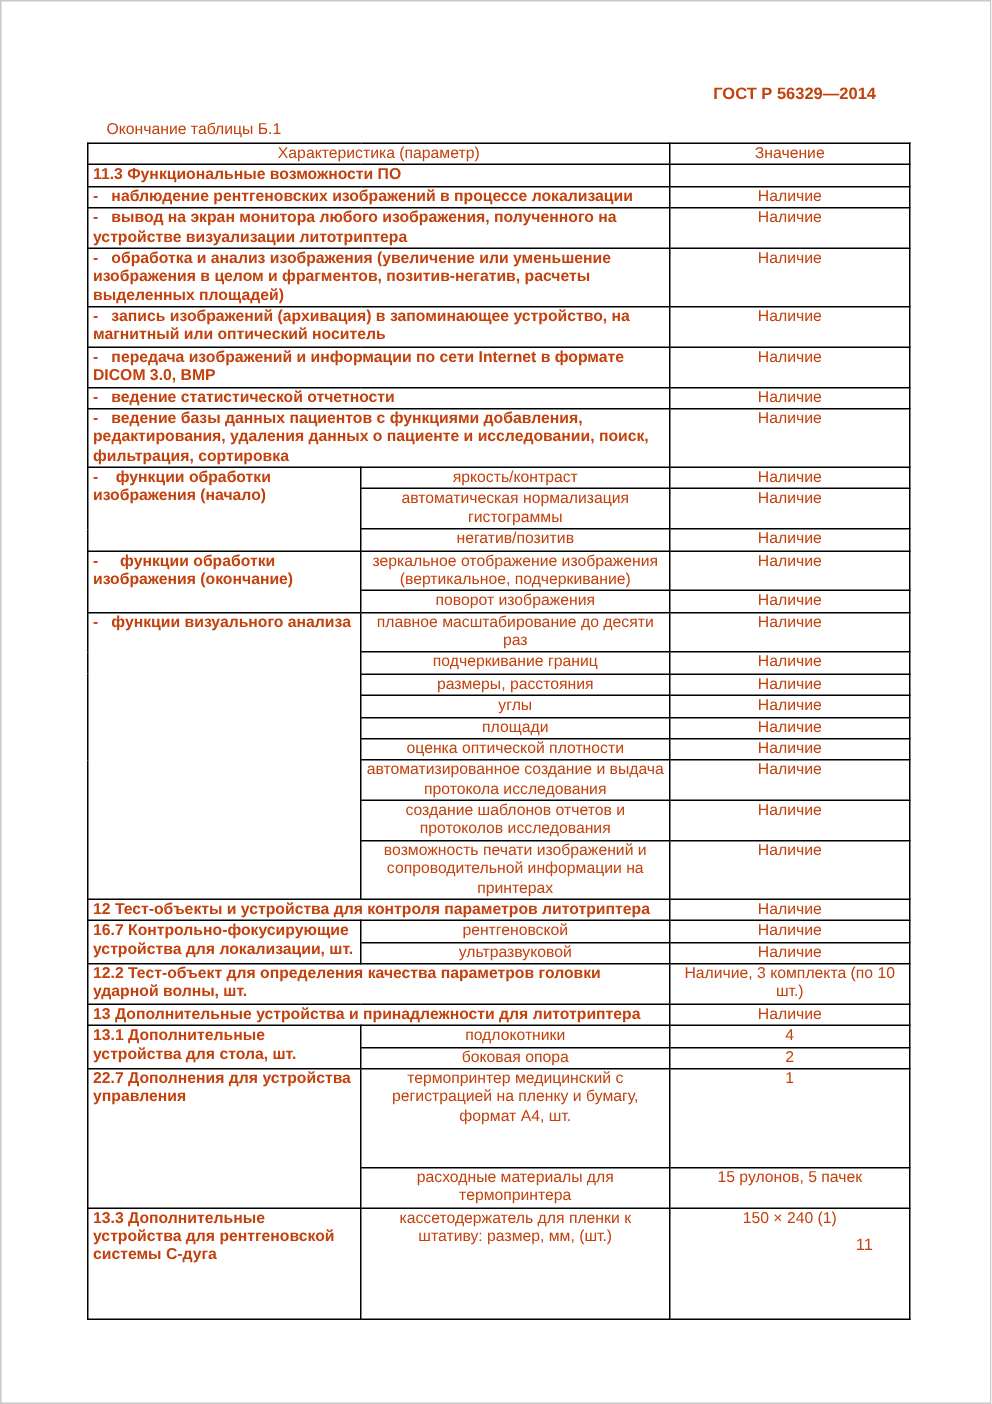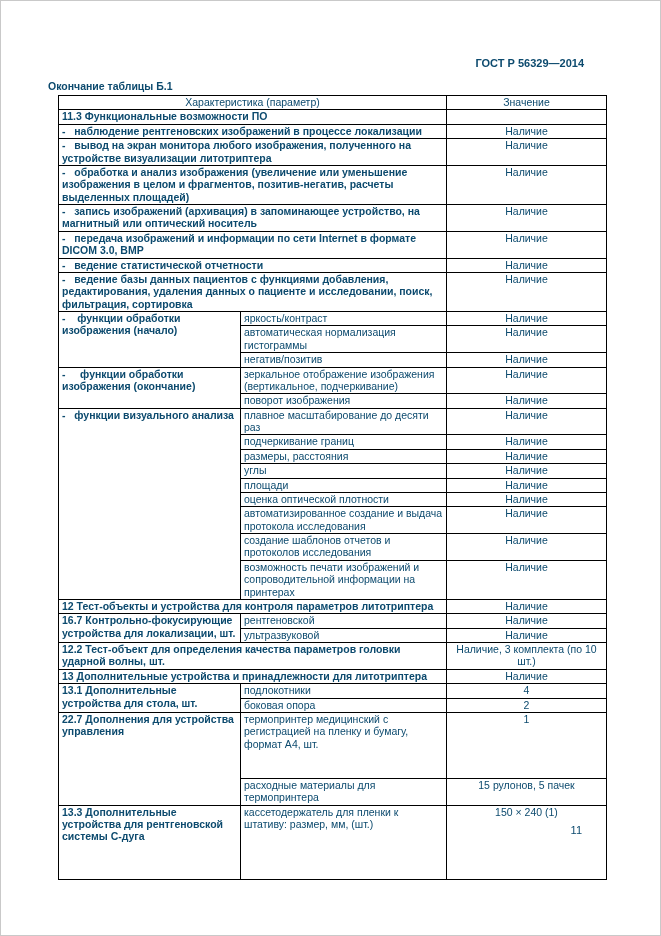--- a/index.html
+++ b/index.html
@@ -4,36 +4,35 @@
 <style>
   * { box-sizing: border-box; }
   html, body { margin: 0; padding: 0; background: #ffffff; }
   .page {
     position: relative;
     width: 661px;
     height: 936px;
     background: #ffffff;
     border: 1px solid #c9c9c9;
     font-family: "Liberation Sans", sans-serif;
-    color: #0c4a6e;
+    color: #c2410c;
     overflow: hidden;
   }
   .doc-header {
     position: absolute;
     top: 56px;
     right: 76px;
     font-size: 11px;
     font-weight: bold;
   }
   .table-caption {
     position: absolute;
     top: 79px;
-    left: 47px;
+    left: 70px;
     font-size: 10.5px;
-    font-weight: bold;
   }
   table.spec {
     position: absolute;
     top: 94px;
     left: 57px;
     width: 548px;
     border-collapse: collapse;
     table-layout: fixed;
     font-size: 10.5px;
     line-height: 1.18;
@@ -44,21 +43,21 @@
     vertical-align: top;
     overflow: hidden;
   }
   .spec th {
     font-weight: normal;
     text-align: center;
     padding: 0 2px 1px 2px;
     margin-top: 46px;
   }
   .c-char { white-space: pre-wrap; text-align: left; font-weight: bold; }
-  .c-sub  { text-align: left; margin-top: 42px; }
+  .c-sub  { text-align: center; margin-top: 42px; }
   .c-val  { text-align: center; }
   .page-number {
     position: absolute;
     top: 823px;
     right: 78px;
     font-size: 11px;
   }
 </style>
 </head>
 <body>

